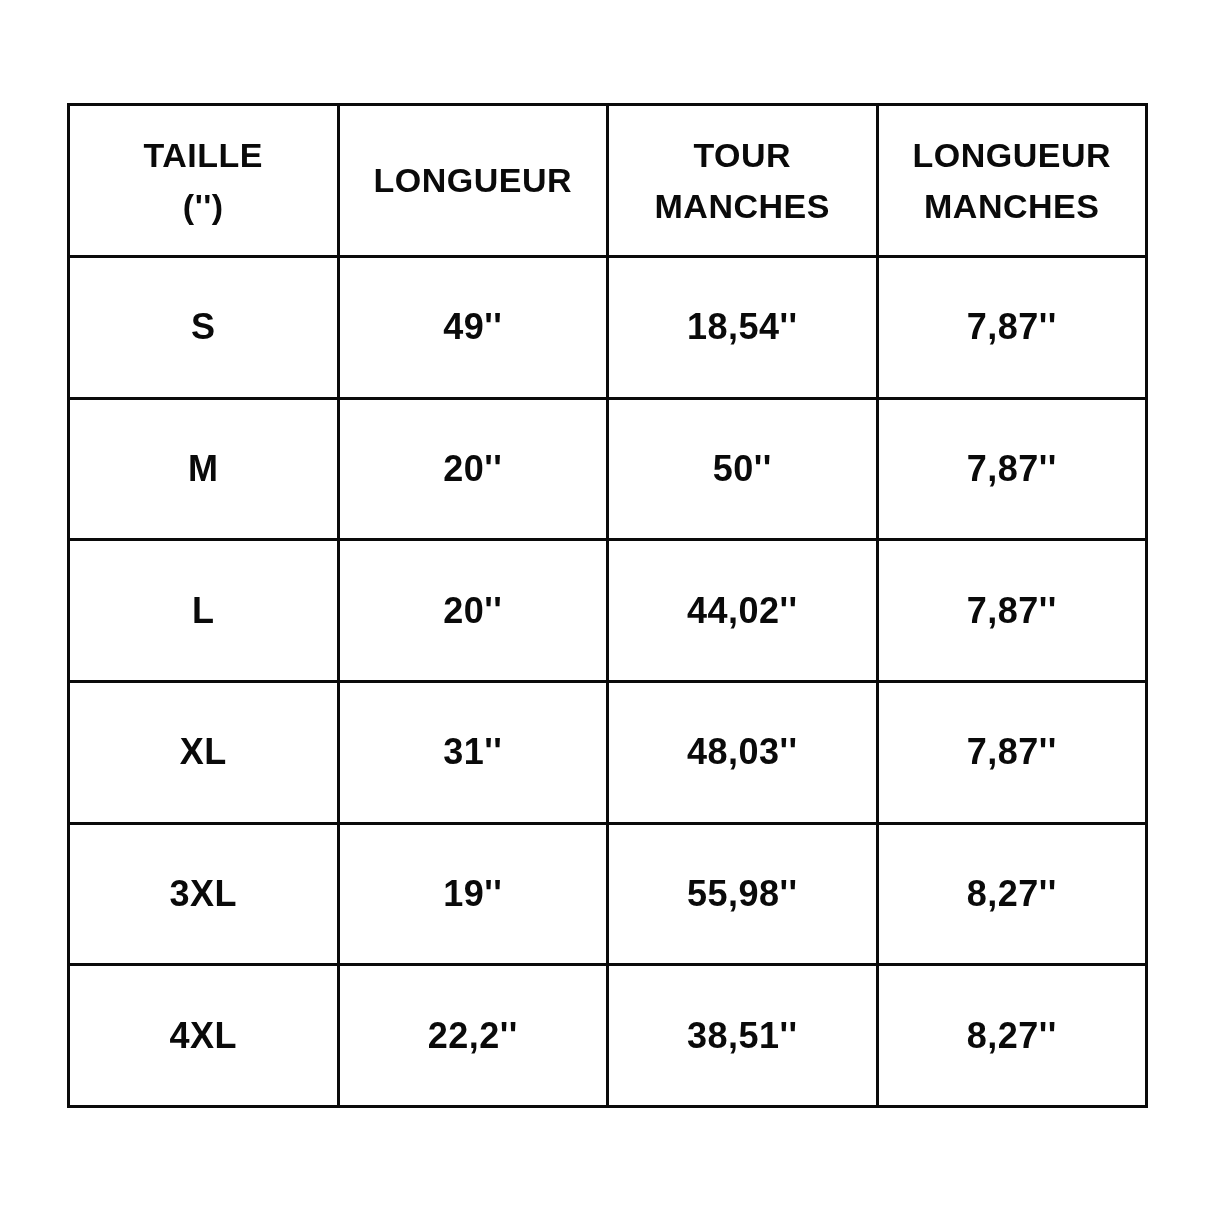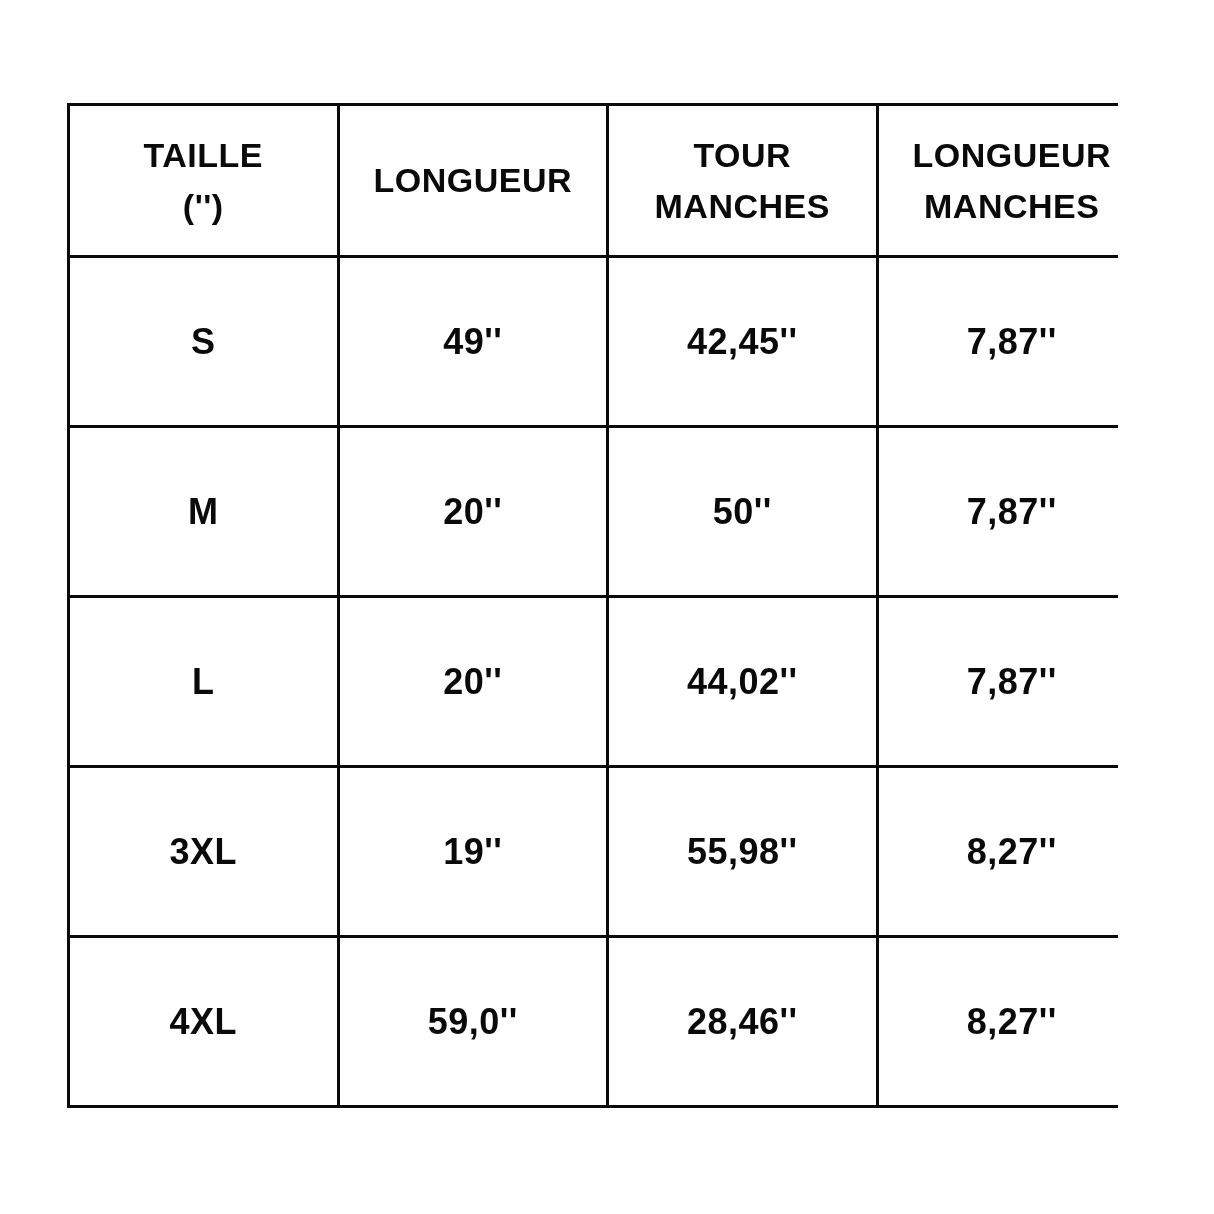--- a/index.html
+++ b/index.html
@@ -10,20 +10,21 @@
     height: 1214px;
     font-family: "Liberation Sans", sans-serif;
     color: #0a0a0a;
   }
   .canvas {
     position: relative;
     width: 1118px;
     height: 1214px;
     background: #ffffff;
     overflow: hidden;
+    padding-left: 48px;
   }
   table.size-chart {
     position: absolute;
     left: 67px;
     top: 103px;
     width: 1081px;
     height: 1005px;
     border-collapse: collapse;
     table-layout: fixed;
   }
@@ -62,42 +63,48 @@
         <th>TOUR
 MANCHES</th>
         <th>LONGUEUR
 MANCHES</th>
       </tr>
     </thead>
     <tbody>
       <tr class="data-row">
         <td>S</td>
         <td>49''</td>
-        <td>42,45''</td>
+        <td>18,54''</td>
         <td>7,87''</td>
       </tr>
       <tr class="data-row">
         <td>M</td>
         <td>20''</td>
         <td>50''</td>
         <td>7,87''</td>
       </tr>
       <tr class="data-row">
         <td>L</td>
         <td>20''</td>
         <td>44,02''</td>
         <td>7,87''</td>
       </tr>
       <tr class="data-row">
+        <td>XL</td>
+        <td>31''</td>
+        <td>48,03''</td>
+        <td>7,87''</td>
+      </tr>
+      <tr class="data-row">
         <td>3XL</td>
         <td>19''</td>
         <td>55,98''</td>
         <td>8,27''</td>
       </tr>
       <tr class="data-row">
         <td>4XL</td>
-        <td>59,0''</td>
-        <td>28,46''</td>
+        <td>22,2''</td>
+        <td>38,51''</td>
         <td>8,27''</td>
       </tr>
     </tbody>
   </table>
 </div>
 
 </body></html>

